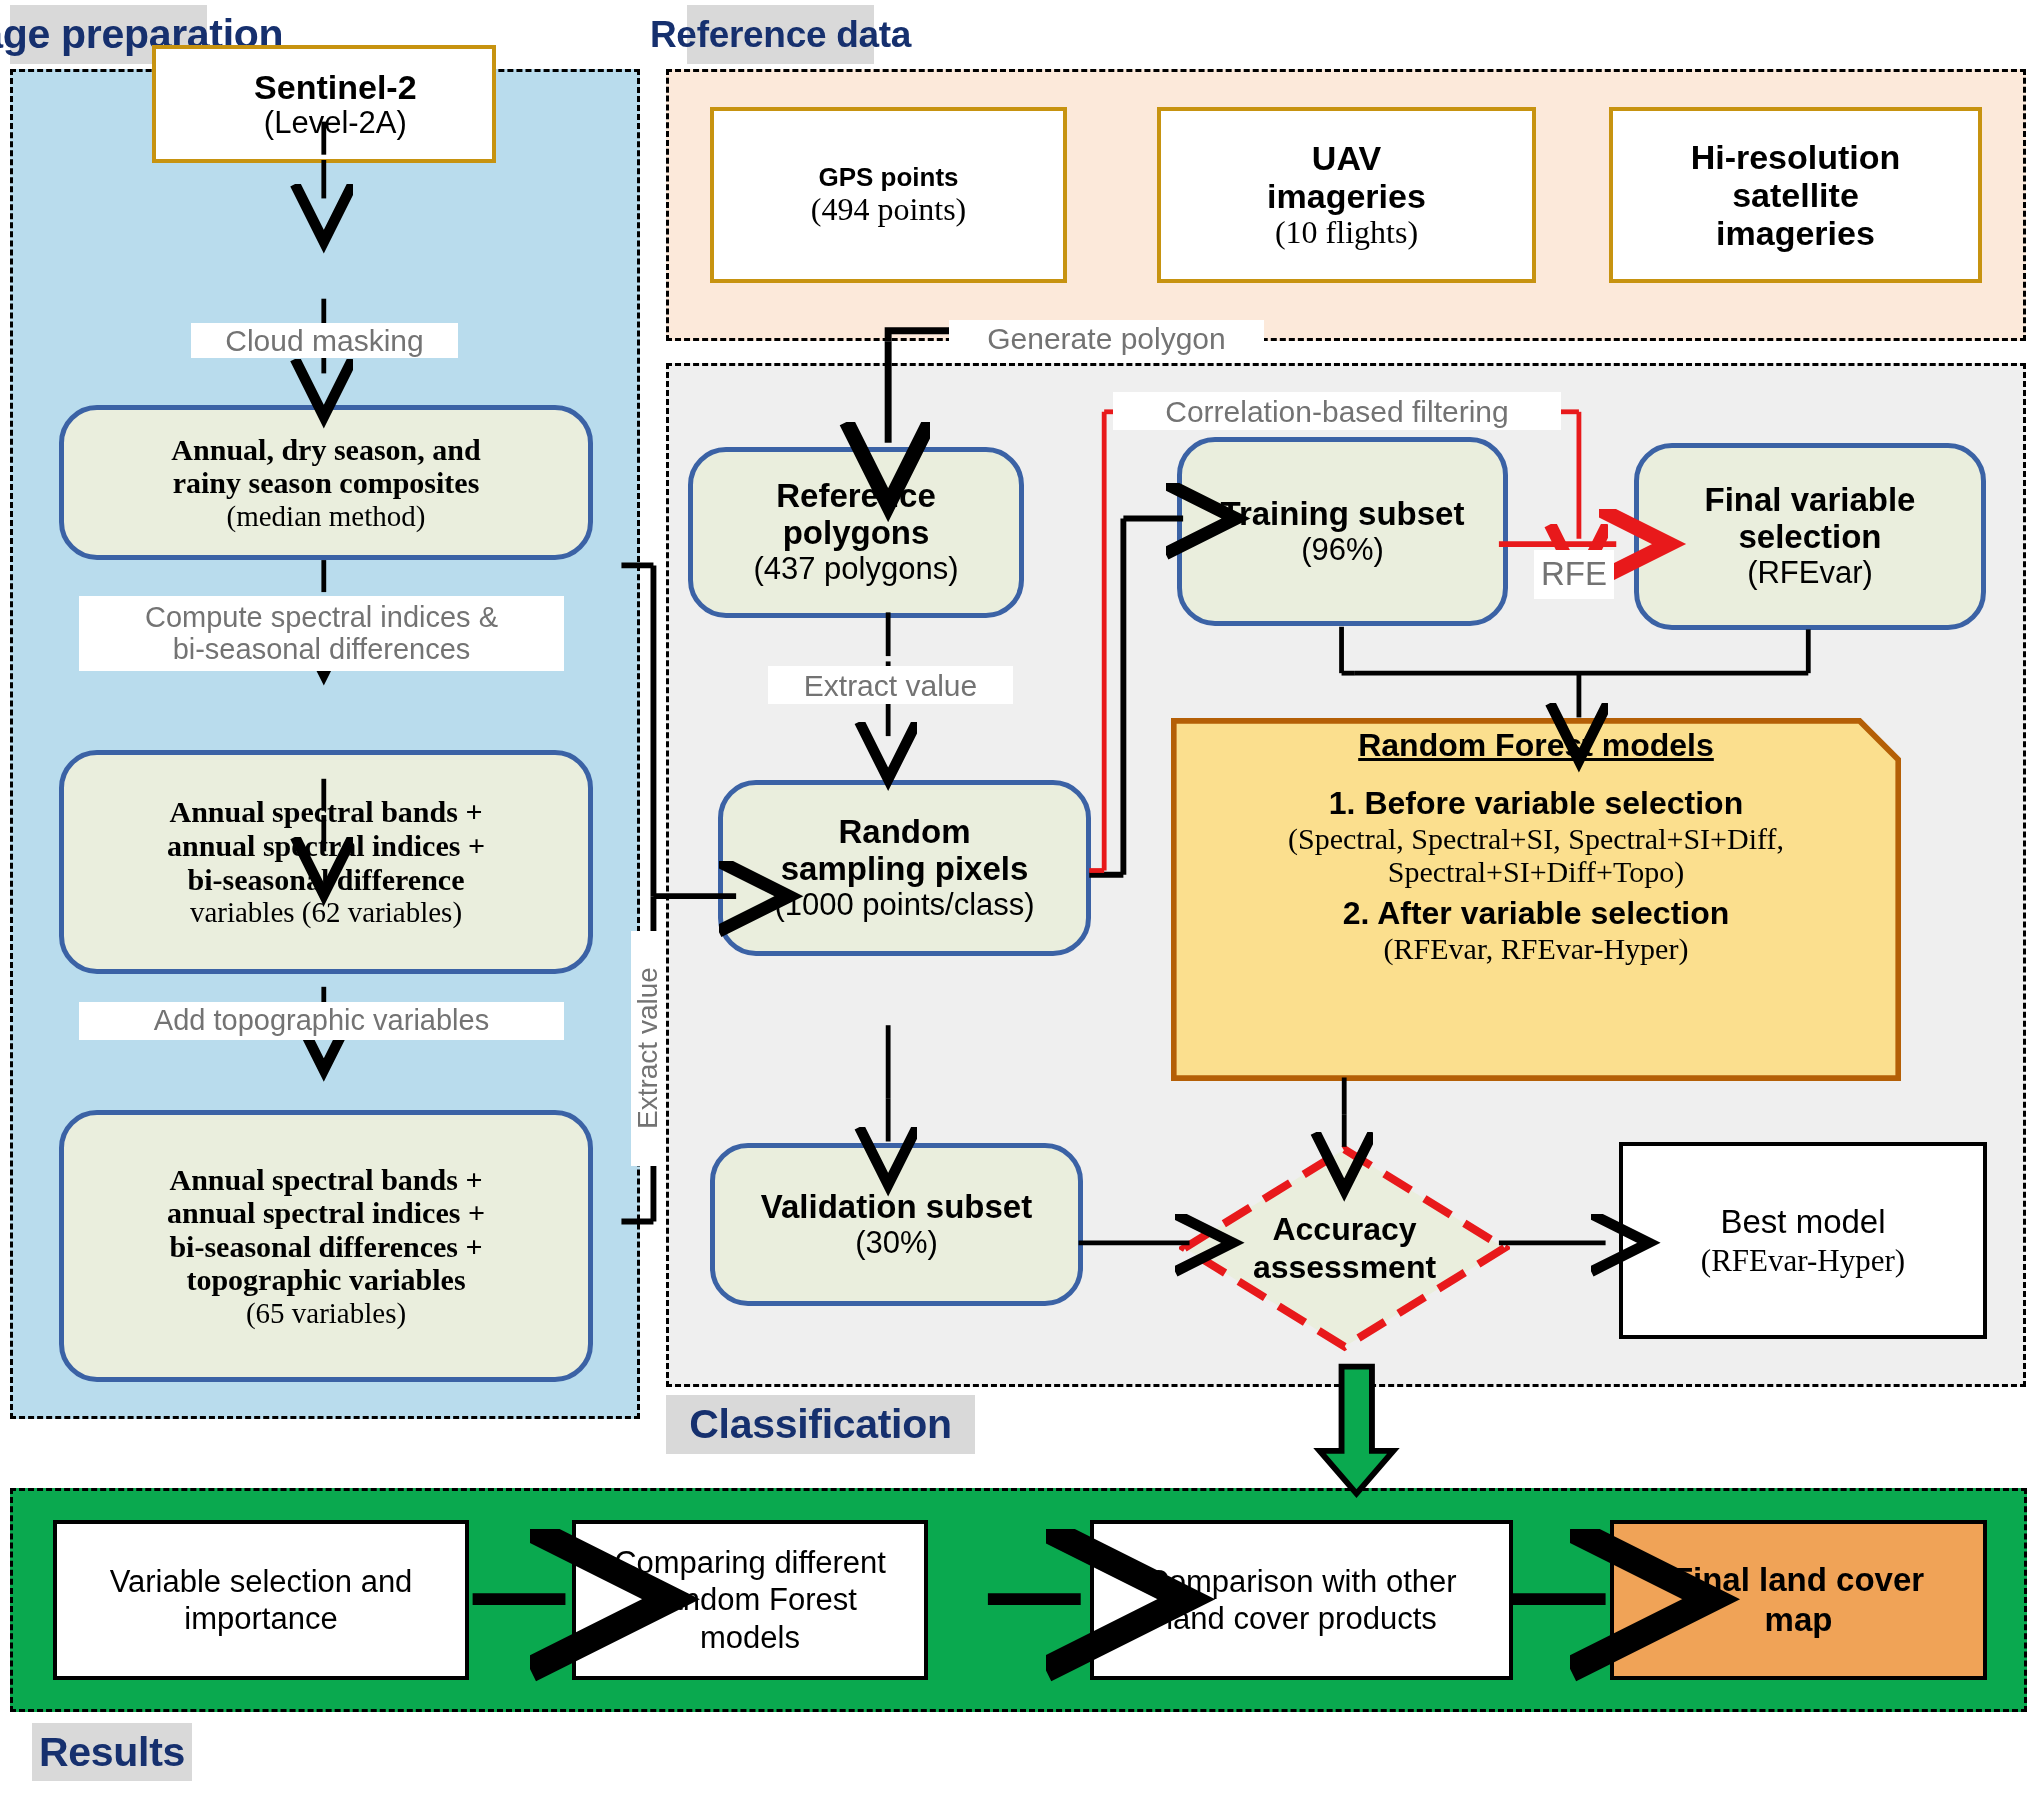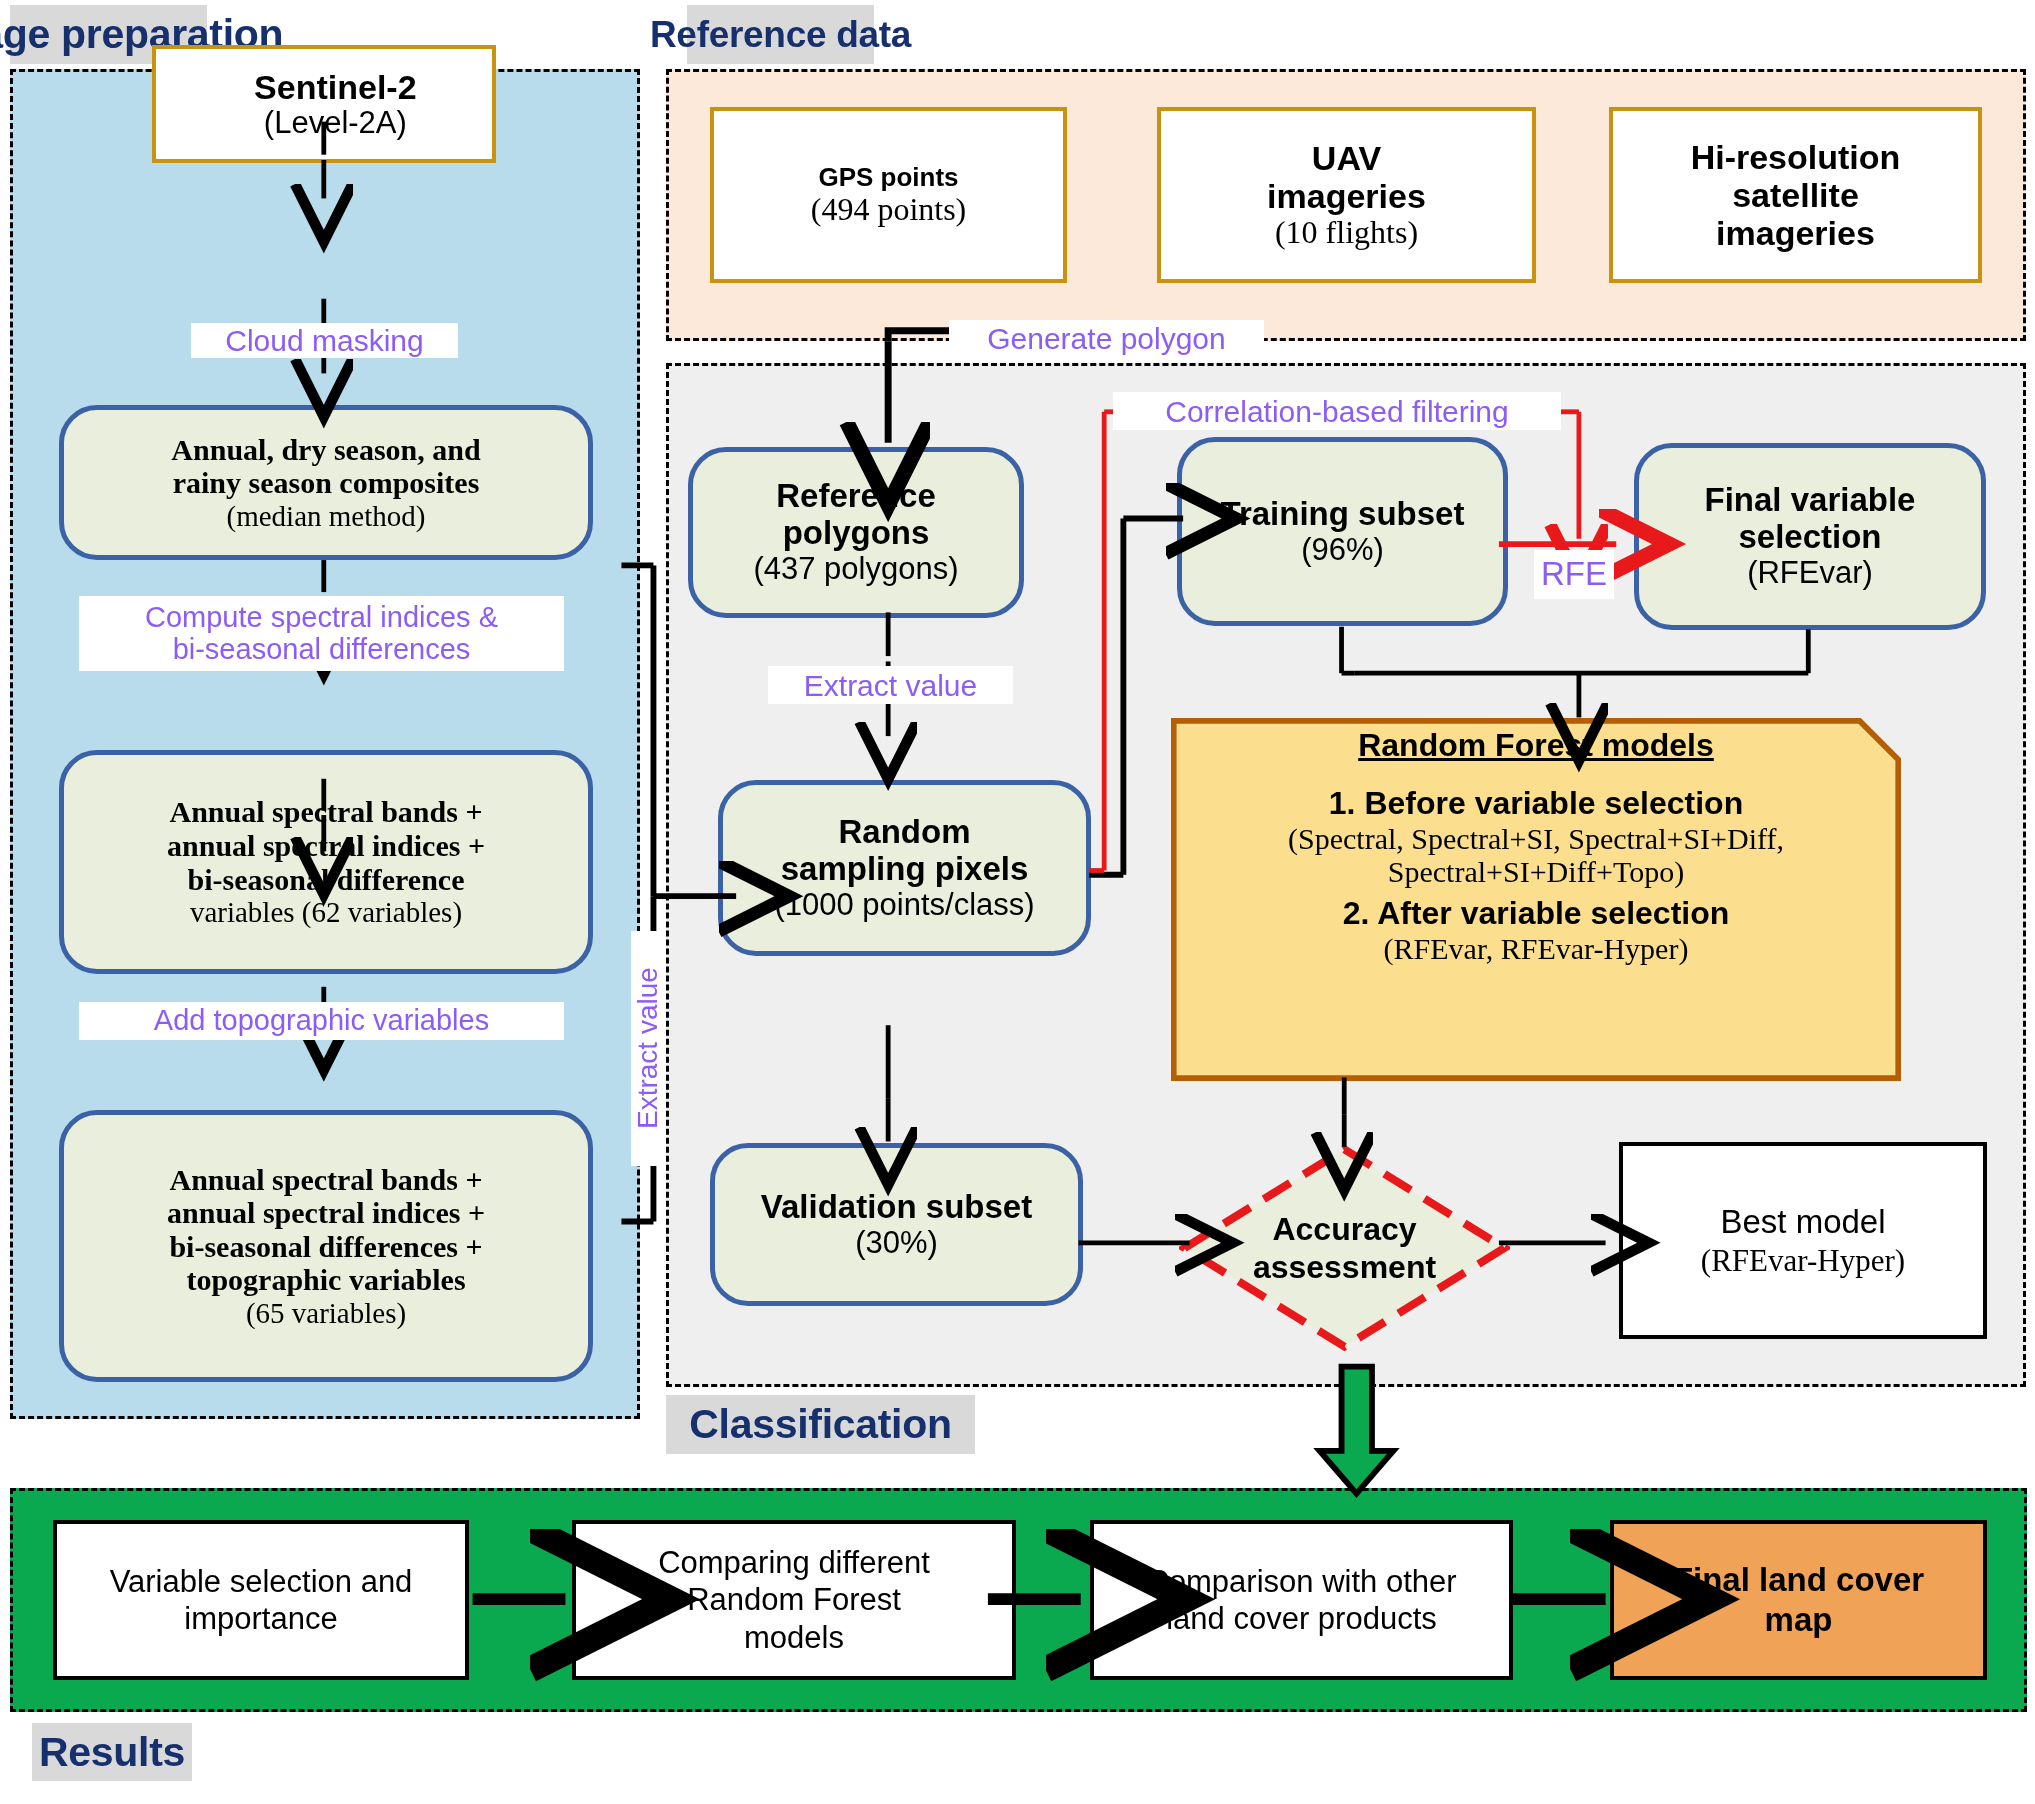--- a/index.html
+++ b/index.html
@@ -59,21 +59,21 @@
     align-items:center;justify-content:flex-start;text-align:center;
     padding:8.5px 14px 5.3px;box-sizing:border-box;
     font-family:"Liberation Sans", sans-serif;
   }
   .rfbox .hdr{font-weight:bold;text-decoration:underline;}
   .rfbox .b{font-weight:bold;}
   .rfbox .n{font-weight:normal;font-family:"Liberation Serif", serif;}
 
   
   .elabel{
-    position:absolute;background:#fff;color:#8b5cf6;
+    position:absolute;background:#fff;color:#737373;
     font-family:"Liberation Sans", sans-serif;
     display:flex;align-items:center;justify-content:center;
     text-align:center;line-height:1.1;white-space:pre-line;z-index:6;
   }
   .elabel.vert{writing-mode:vertical-rl;transform:rotate(180deg);}
 
   svg.ov{position:absolute;left:0;top:0;width:2035px;height:1804px;pointer-events:none;}
   svg.ov.under{z-index:2;}
 </style>
 </head>
@@ -303,21 +303,21 @@
   </div>
 
   <div class="blackbox" style="left:1619px;top:1142px;width:368px;height:197px;">
     <div style="font-size:33px;font-weight:normal;">Best model</div>
     <div style="font-size:31px;font-family:'Liberation Serif',serif;">(RFEvar-Hyper)</div>
   </div>
 
   <div class="blackbox" style="left:53px;top:1520px;width:416px;height:160px;font-size:31px;white-space:pre-line;">Variable selection and
 importance</div>
 
-  <div class="blackbox" style="left:572px;top:1520px;width:444px;height:160px;font-size:31px;white-space:pre-line;">Comparing different
+  <div class="blackbox" style="left:572px;top:1520px;width:356px;height:160px;font-size:31px;white-space:pre-line;">Comparing different
 Random Forest
 models</div>
 
   <div class="blackbox" style="left:1090px;top:1520px;width:423px;height:160px;font-size:31px;white-space:pre-line;">Comparison with other
 land cover products</div>
 
   <div class="blackbox orange" style="left:1610px;top:1520px;width:377px;height:160px;font-size:33px;white-space:pre-line;">Final land cover
 map</div>
 
 </div>

